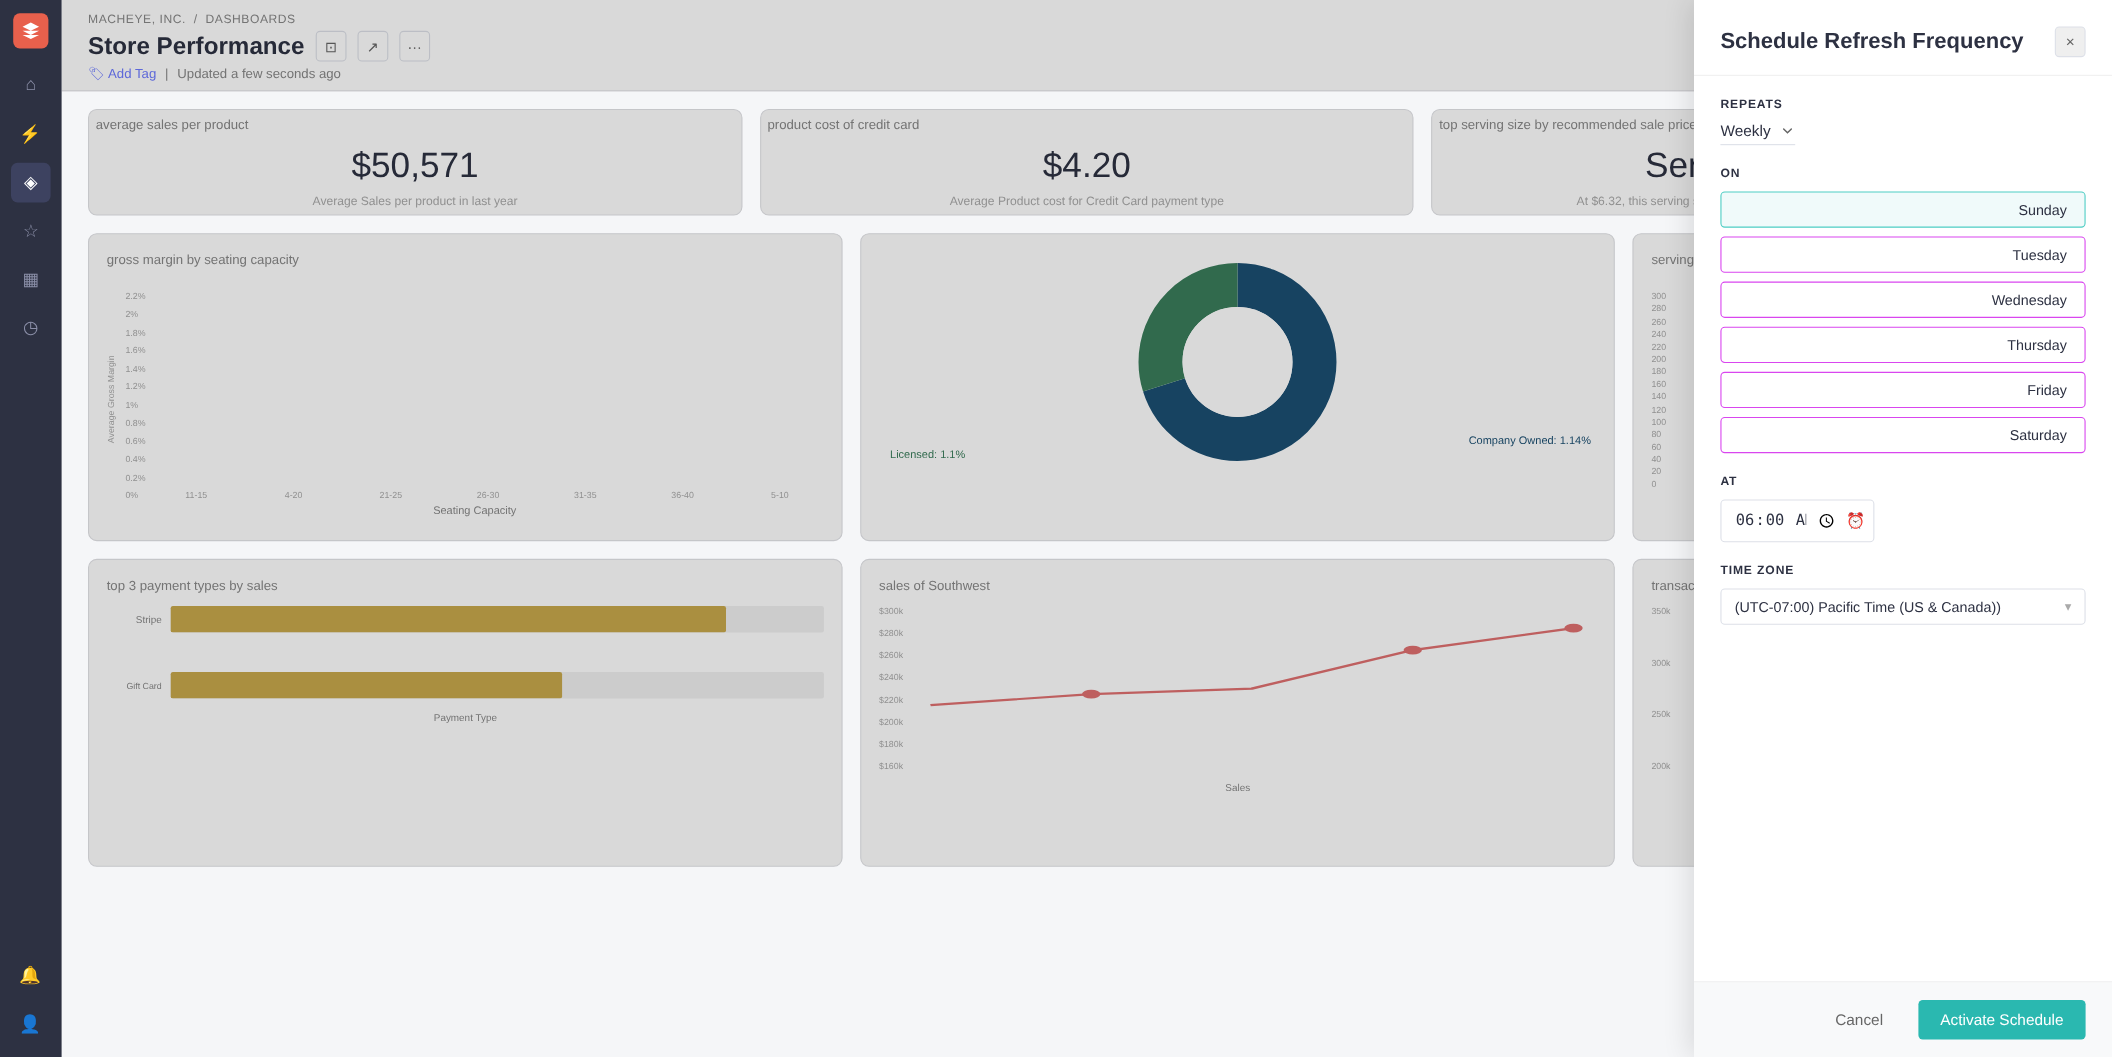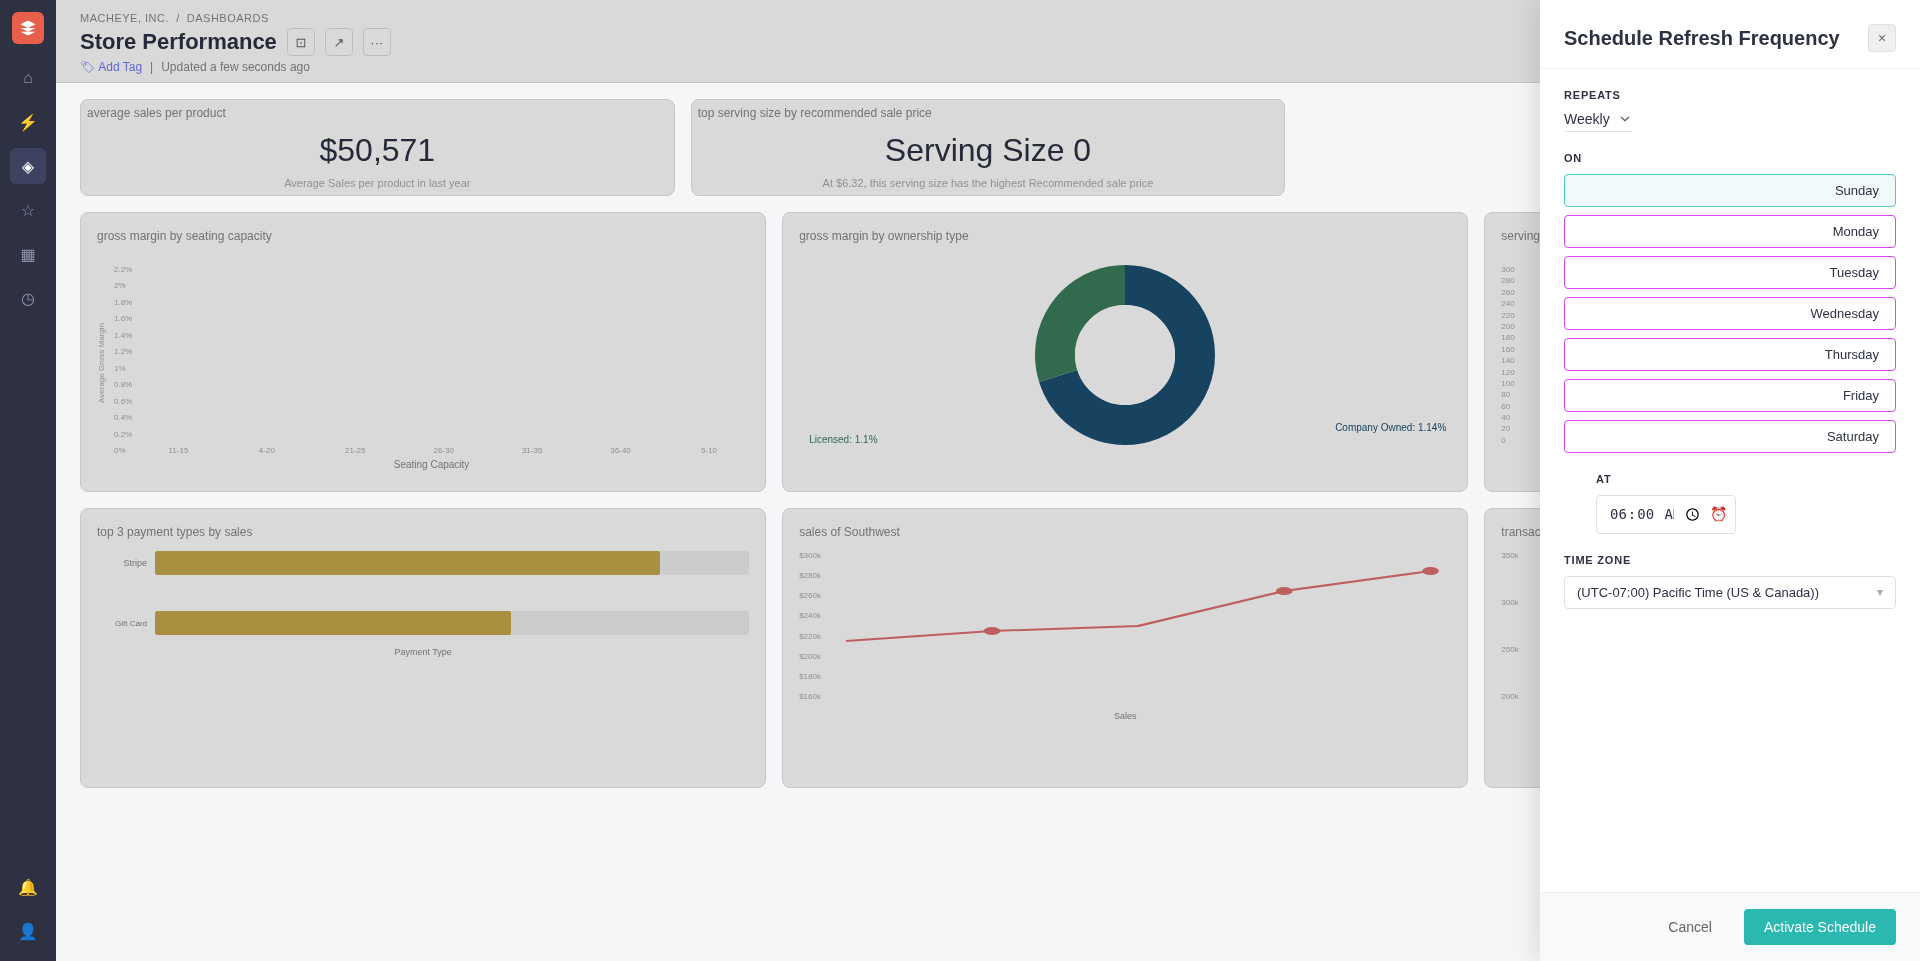--- a/index.html
+++ b/index.html
@@ -280,21 +280,21 @@
       color: #2d3142;
       cursor: pointer;
       text-align: right;
     }
     .day-btn.selected {
       border-color: #4ecdc4;
       background: #f0fafa;
       color: #2d3142;
     }
 
-    .at-section { margin-bottom: 20px; margin-left: 32px; }
+    .at-section { margin-bottom: 20px; }
     .time-input-wrapper {
       position: relative;
       display: inline-flex;
       align-items: center;
     }
     .time-input {
       border: 1px solid #dde0e8;
       border-radius: 4px;
       padding: 8px 32px 8px 12px;
       font-size: 14px;
@@ -395,20 +395,25 @@
     </div>
   </div>
 
   <div class="dashboard-scroll">
 
     <div class="cards-row">
       <div class="metric-card">
         <div class="metric-card-title">average sales per product</div>
         <div class="metric-card-value">$50,571</div>
         <div class="metric-card-desc">Average Sales per product in last year</div>
+      </div>
+      <div class="metric-card">
+        <div class="metric-card-title">product cost of Credit Card</div>
+        <div class="metric-card-value">$4.20</div>
+        <div class="metric-card-desc">Average Product cost for Credit Card payment type</div>
       </div>
       <div class="metric-card">
         <div class="metric-card-title">top serving size by recommended sale price</div>
         <div class="metric-card-value">Serving Size 0</div>
         <div class="metric-card-desc">At $6.32, this serving size has the highest Recommended sale price</div>
       </div>
     </div>
 
     <div class="charts-row">
 
@@ -465,21 +470,20 @@
                     <span class="bar-label">5-10</span>
                   </div>
               </div>
             </div>
             <div style="text-align:center;font-size:10px;color:#888;margin-top:4px;">Seating Capacity</div>
           </div>
         </div>
       </div>
 
       <div class="chart-card">
-        <div class="chart-card-title">gross margin by ownership type</div>
         <div class="donut-container">
           <svg width="200" height="200" viewBox="0 0 200 200">
 
             <circle cx="100" cy="100" r="70" fill="none" stroke="#1b4f72" stroke-width="40" stroke-dasharray="308 440" stroke-dashoffset="0" transform="rotate(-90 100 100)"></circle>
             <circle cx="100" cy="100" r="70" fill="none" stroke="#3a7d5b" stroke-width="40" stroke-dasharray="132 440" stroke-dashoffset="-308" transform="rotate(-90 100 100)"></circle>
             <circle cx="100" cy="100" r="50" fill="white"></circle>
           </svg>
           <div style="position:absolute;bottom:10px;left:10px;font-size:10px;color:#2d3142;">
             <span style="color:#3a7d5b;">Licensed: 1.1%</span>
           </div>
@@ -593,21 +597,20 @@
         </select>
         <svg viewBox="0 0 16 16" fill="none">
           <path d="M4 6l4 4 4-4" stroke="#666" stroke-width="1.5" stroke-linecap="round"></path>
         </svg>
       </div>
     </div>
 
     <div class="panel-section-label">ON</div>
     <div class="day-buttons">
       <button class="day-btn selected">Sunday</button>
-      <button class="day-btn">Monday</button>
       <button class="day-btn">Tuesday</button>
       <button class="day-btn">Wednesday</button>
       <button class="day-btn">Thursday</button>
       <button class="day-btn">Friday</button>
       <button class="day-btn">Saturday</button>
     </div>
 
     <div class="at-section">
       <div class="panel-section-label">AT</div>
       <div class="time-input-wrapper">

